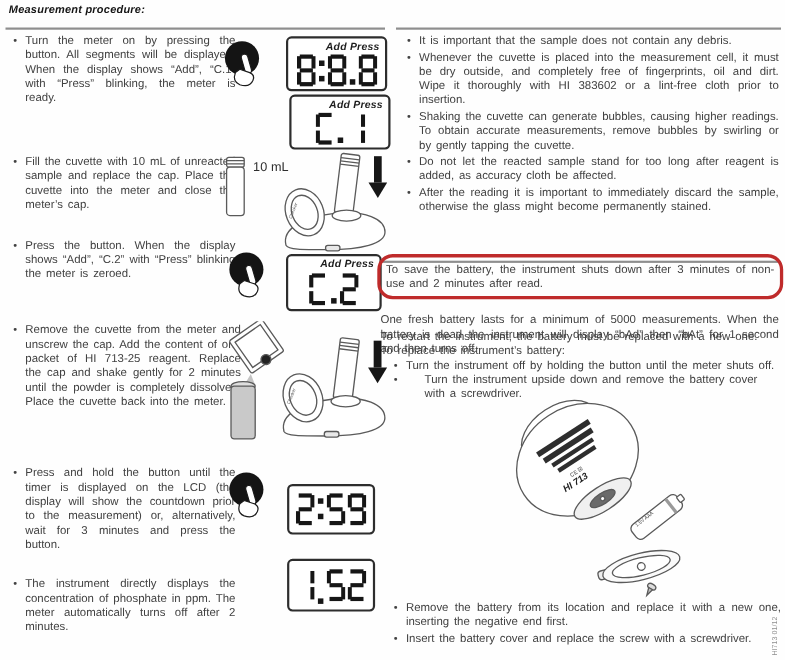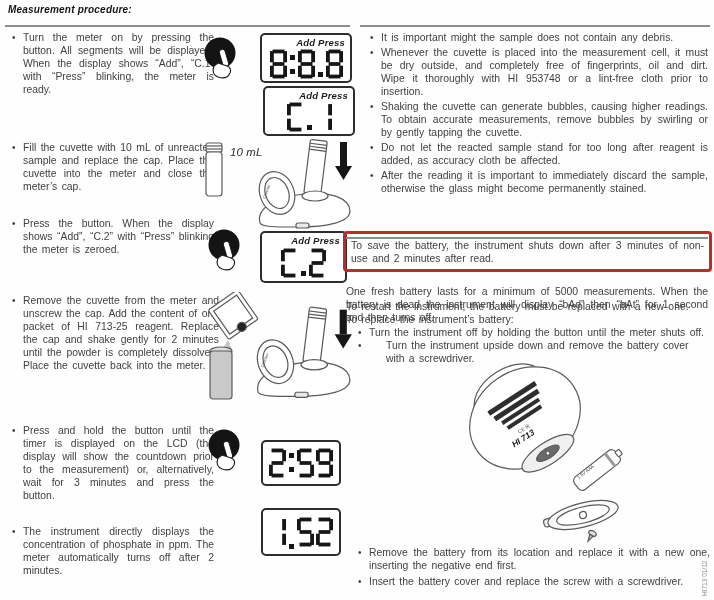--- a/index.html
+++ b/index.html
@@ -4,34 +4,34 @@
 <style>
   html,body{margin:0;padding:0;background:#ffffff;}
   .page{position:relative;width:714px;height:600px;background:#fefefe;overflow:hidden;
         font-family:"Liberation Sans",sans-serif;color:#414141;}
   .abs{position:absolute;}
   .h{font-style:italic;font-weight:700;font-size:10px;letter-spacing:.2px;color:#151515;margin:0;white-space:nowrap;}
   .rule{height:2px;background:#8e8e8e;}
   .body-text{font-size:10.4px;line-height:13px;text-align:justify;word-spacing:1.5px;color:#414141;}
   .bullet-row{display:flex;}
   .bullet{flex:none;width:11px;font-size:10px;line-height:13px;color:#414141;}
-  .tight{letter-spacing:.1px;font-style:italic;}
+  .tight{letter-spacing:.1px;}
   
   .lcd{border:2px solid #2d2d2d;border-radius:5px;background:#fff;box-sizing:border-box;
        padding:2px 5px 3px;display:flex;flex-direction:column;}
   .lcd-ann{font-style:italic;font-weight:700;font-size:9.5px;letter-spacing:.2px;color:#1d1d1d;
            text-align:right;height:12px;line-height:12px;}
   .lcd-ann:empty{display:none;}
   .lcd-digits{display:flex;flex:1;justify-content:center;align-items:center;gap:2px;}
   .seg-digit{height:30px;width:17px;fill:#161616;}
   .seg-dot{width:5px;height:5px;background:#161616;align-self:flex-end;margin:0 1px 2px 1px;}
   .seg-colon{display:flex;flex-direction:column;justify-content:center;gap:9px;height:30px;margin:0 1px;}
   .seg-colon i{width:5px;height:5px;background:#161616;display:block;}
   
-  .red-box{border:3px solid #bf2b2b;border-radius:4px;box-sizing:border-box;padding:2px 5px 0 5px;background:transparent;}
+  .red-box{border:3px solid #bf2b2b;border-radius:14px;box-sizing:border-box;padding:2px 5px 0 5px;background:transparent;}
   .footer-code{font-size:6.5px;color:#8f8f8f;white-space:nowrap;transform:rotate(-90deg);transform-origin:left top;}
   svg{display:block;}
   .line-art{stroke:#5a5a5a;fill:#ffffff;stroke-width:1.2;}
 </style>
 </head>
 <body>
 
 <div class="page">
 
   <h2 class="abs h" style="left:8px;top:4px;">Measurement procedure:</h2>
@@ -284,25 +284,25 @@
       <rect x="88" y="6" width="7" height="24"></rect>
       <polygon points="83,30 100,30 91.5,44"></polygon>
     </g>
   </svg>
 
   <div class="abs rule" style="left:360px;top:25px;width:350px;"></div>
 
   <div class="abs" style="left:370px;top:31px;width:338px;">
     <div class="bullet-row" style="margin-bottom:2px;">
       <span class="bullet">•</span>
-      <div class="body-text">It is important might the sample does not contain any debris.</div>
+      <div class="body-text">It is important that the sample does not contain any debris.</div>
     </div>
     <div class="bullet-row" style="margin-bottom:2px;">
       <span class="bullet">•</span>
-      <div class="body-text">Whenever the cuvette is placed into the measurement cell, it must be dry outside, and completely free of fingerprints, oil and dirt. Wipe it thoroughly with HI 953748 or a lint-free cloth prior to insertion.</div>
+      <div class="body-text">Whenever the cuvette is placed into the measurement cell, it must be dry outside, and completely free of fingerprints, oil and dirt. Wipe it thoroughly with HI 383602 or a lint-free cloth prior to insertion.</div>
     </div>
     <div class="bullet-row" style="margin-bottom:2px;">
       <span class="bullet">•</span>
       <div class="body-text">Shaking the cuvette can generate bubbles, causing higher readings. To obtain accurate measurements, remove bubbles by swirling or by gently tapping the cuvette.</div>
     </div>
     <div class="bullet-row" style="margin-bottom:2px;">
       <span class="bullet">•</span>
       <div class="body-text">Do not let the reacted sample stand for too long after reagent is added, as accuracy cloth be affected.</div>
     </div>
     <div class="bullet-row">

